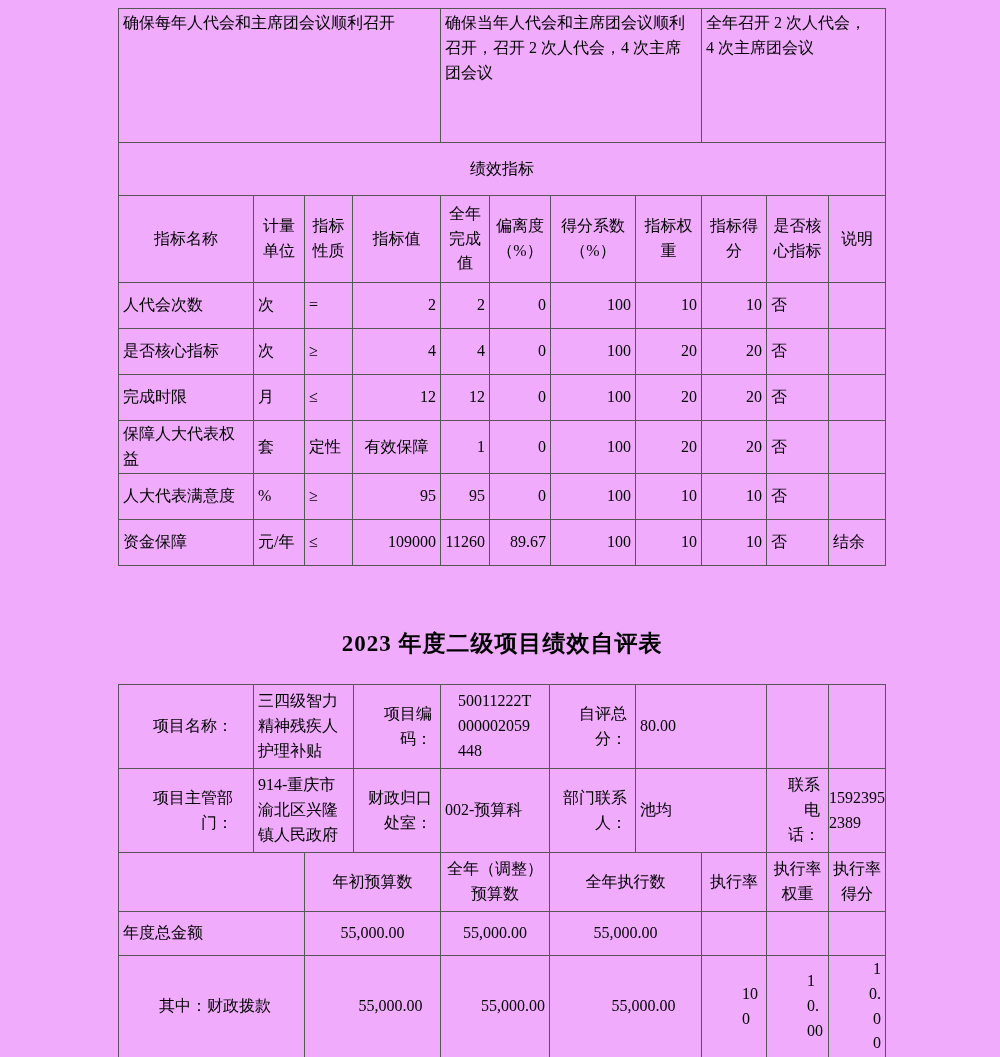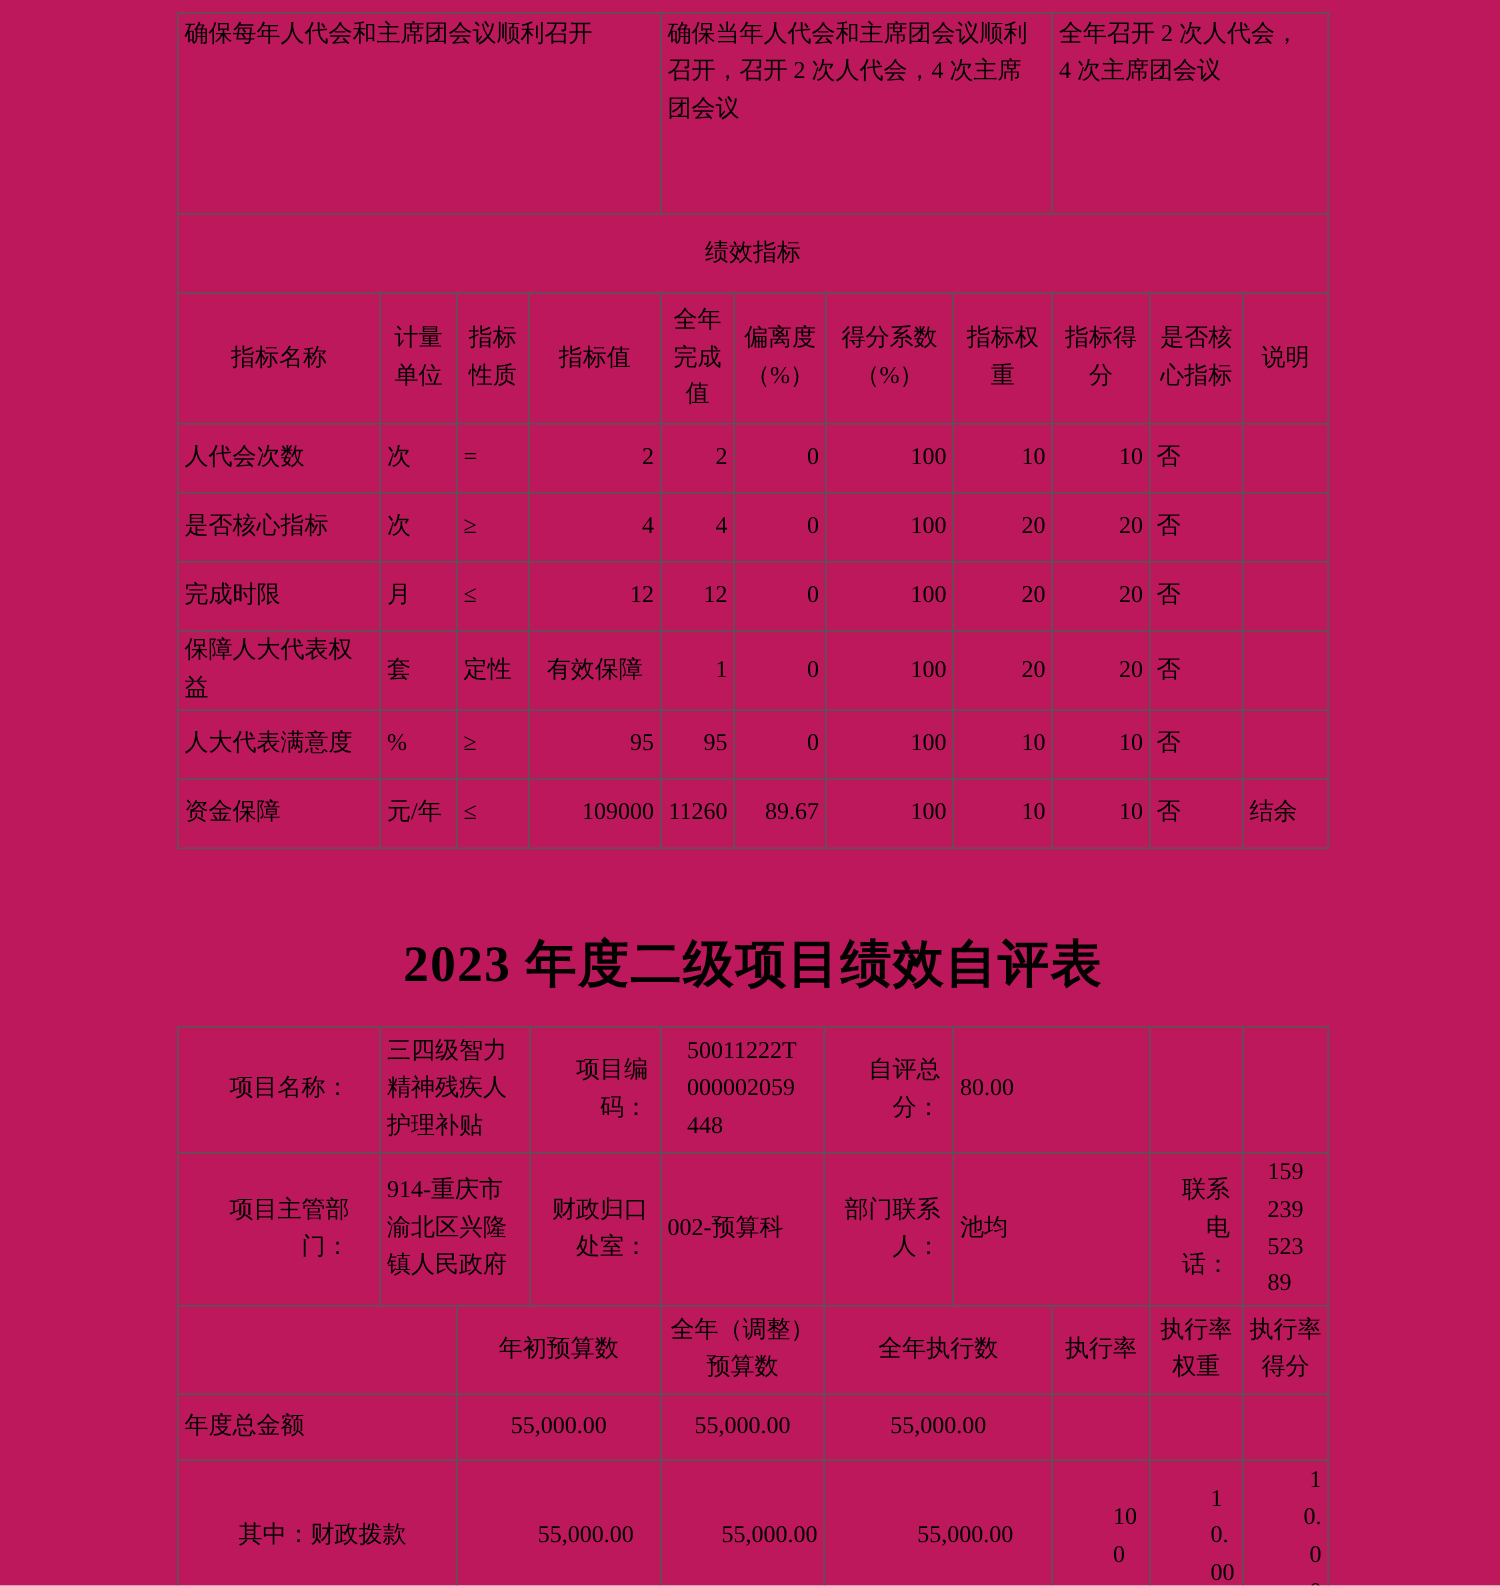--- a/index.html
+++ b/index.html
@@ -1,17 +1,17 @@
 <!DOCTYPE html>
 <html><head>
 <meta charset="utf-8">
 <style>
   html,body{margin:0;padding:0;background:#ffffff;}
   body{font-family:"Liberation Serif","DejaVu Serif",serif;color:#000;font-size:16px;}
-  .page{position:relative;width:1000px;height:1057px;background:#be185d;overflow:hidden;}
+  .page{position:relative;width:1000px;height:1057px;background:#f0abfc;overflow:hidden;}
   .content{position:absolute;left:118px;top:8px;width:770px;}
   table{border-collapse:collapse;table-layout:fixed;width:768px;}
   td{border:1px solid #565656;padding:1px 4px;line-height:1.55;vertical-align:middle;
      overflow:hidden;word-break:break-all;}
   
   .c{text-align:center;}
   .r{text-align:right;}
   .l{text-align:left;}
   
   .goal-row td{vertical-align:top;height:130px;padding-top:2px;}
@@ -19,26 +19,26 @@
   .goal-end{padding-right:16px;}
   .section-row td{height:50px;text-align:center;}
   .head-row td{height:84px;text-align:center;}
   .t1-data td{height:43px;}
   .t1-tall td{height:50px;}
   
   .info-row td{height:81px;}
   .lbl{text-align:right;padding-left:34px;padding-right:20px;}
   .lbl-n{text-align:right;padding-left:12px;padding-right:8px;}
   .code{padding-right:14px;padding-left:17px;}
-  .phone{padding:1px 16px;}
+  .phone{padding:1px 0;}
   .fund-head td{height:56px;text-align:center;}
   .fund-data td{height:41px;}
   .fund-data2 td{height:37px;padding-left:40px;}
   
-  .doc-title{width:768px;text-align:center;font-size:34px;font-weight:bold;
+  .doc-title{width:768px;text-align:center;font-size:23px;font-weight:bold;
              line-height:42px;margin:57px 0 19px 0;letter-spacing:1px;}
 </style>
 </head>
 <body>
 
 <div class="page">
   <div class="content">
 
     <table>
       <colgroup>

